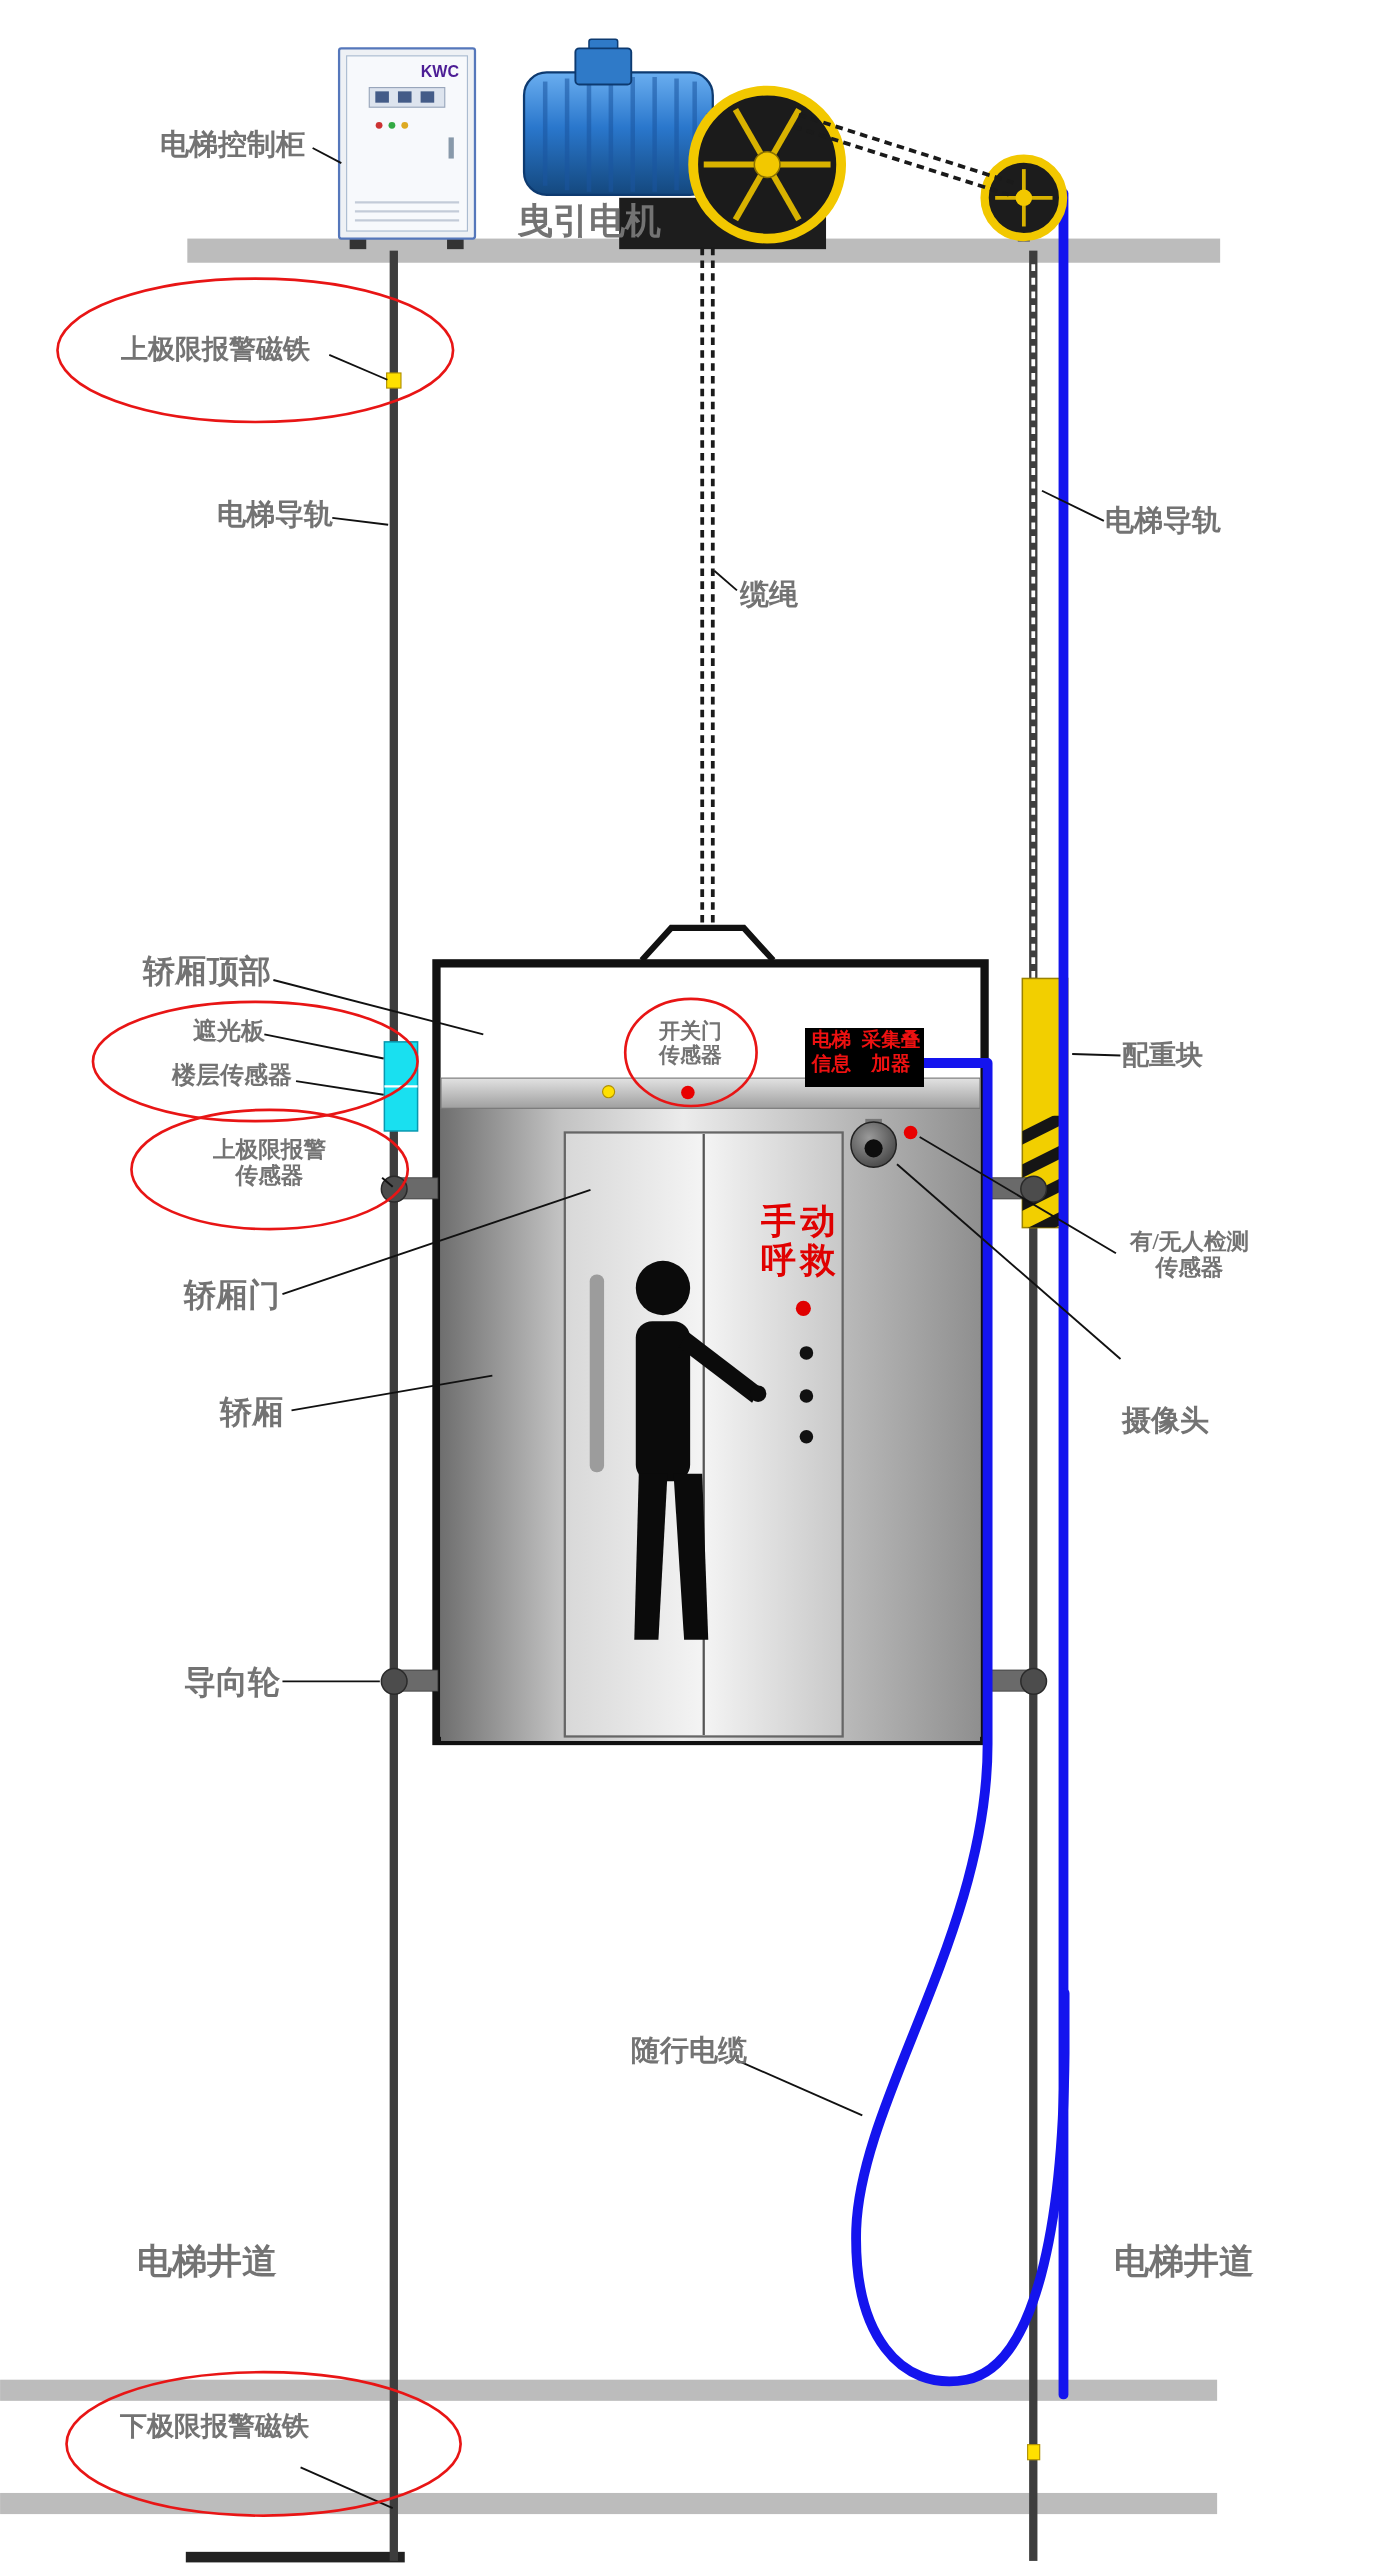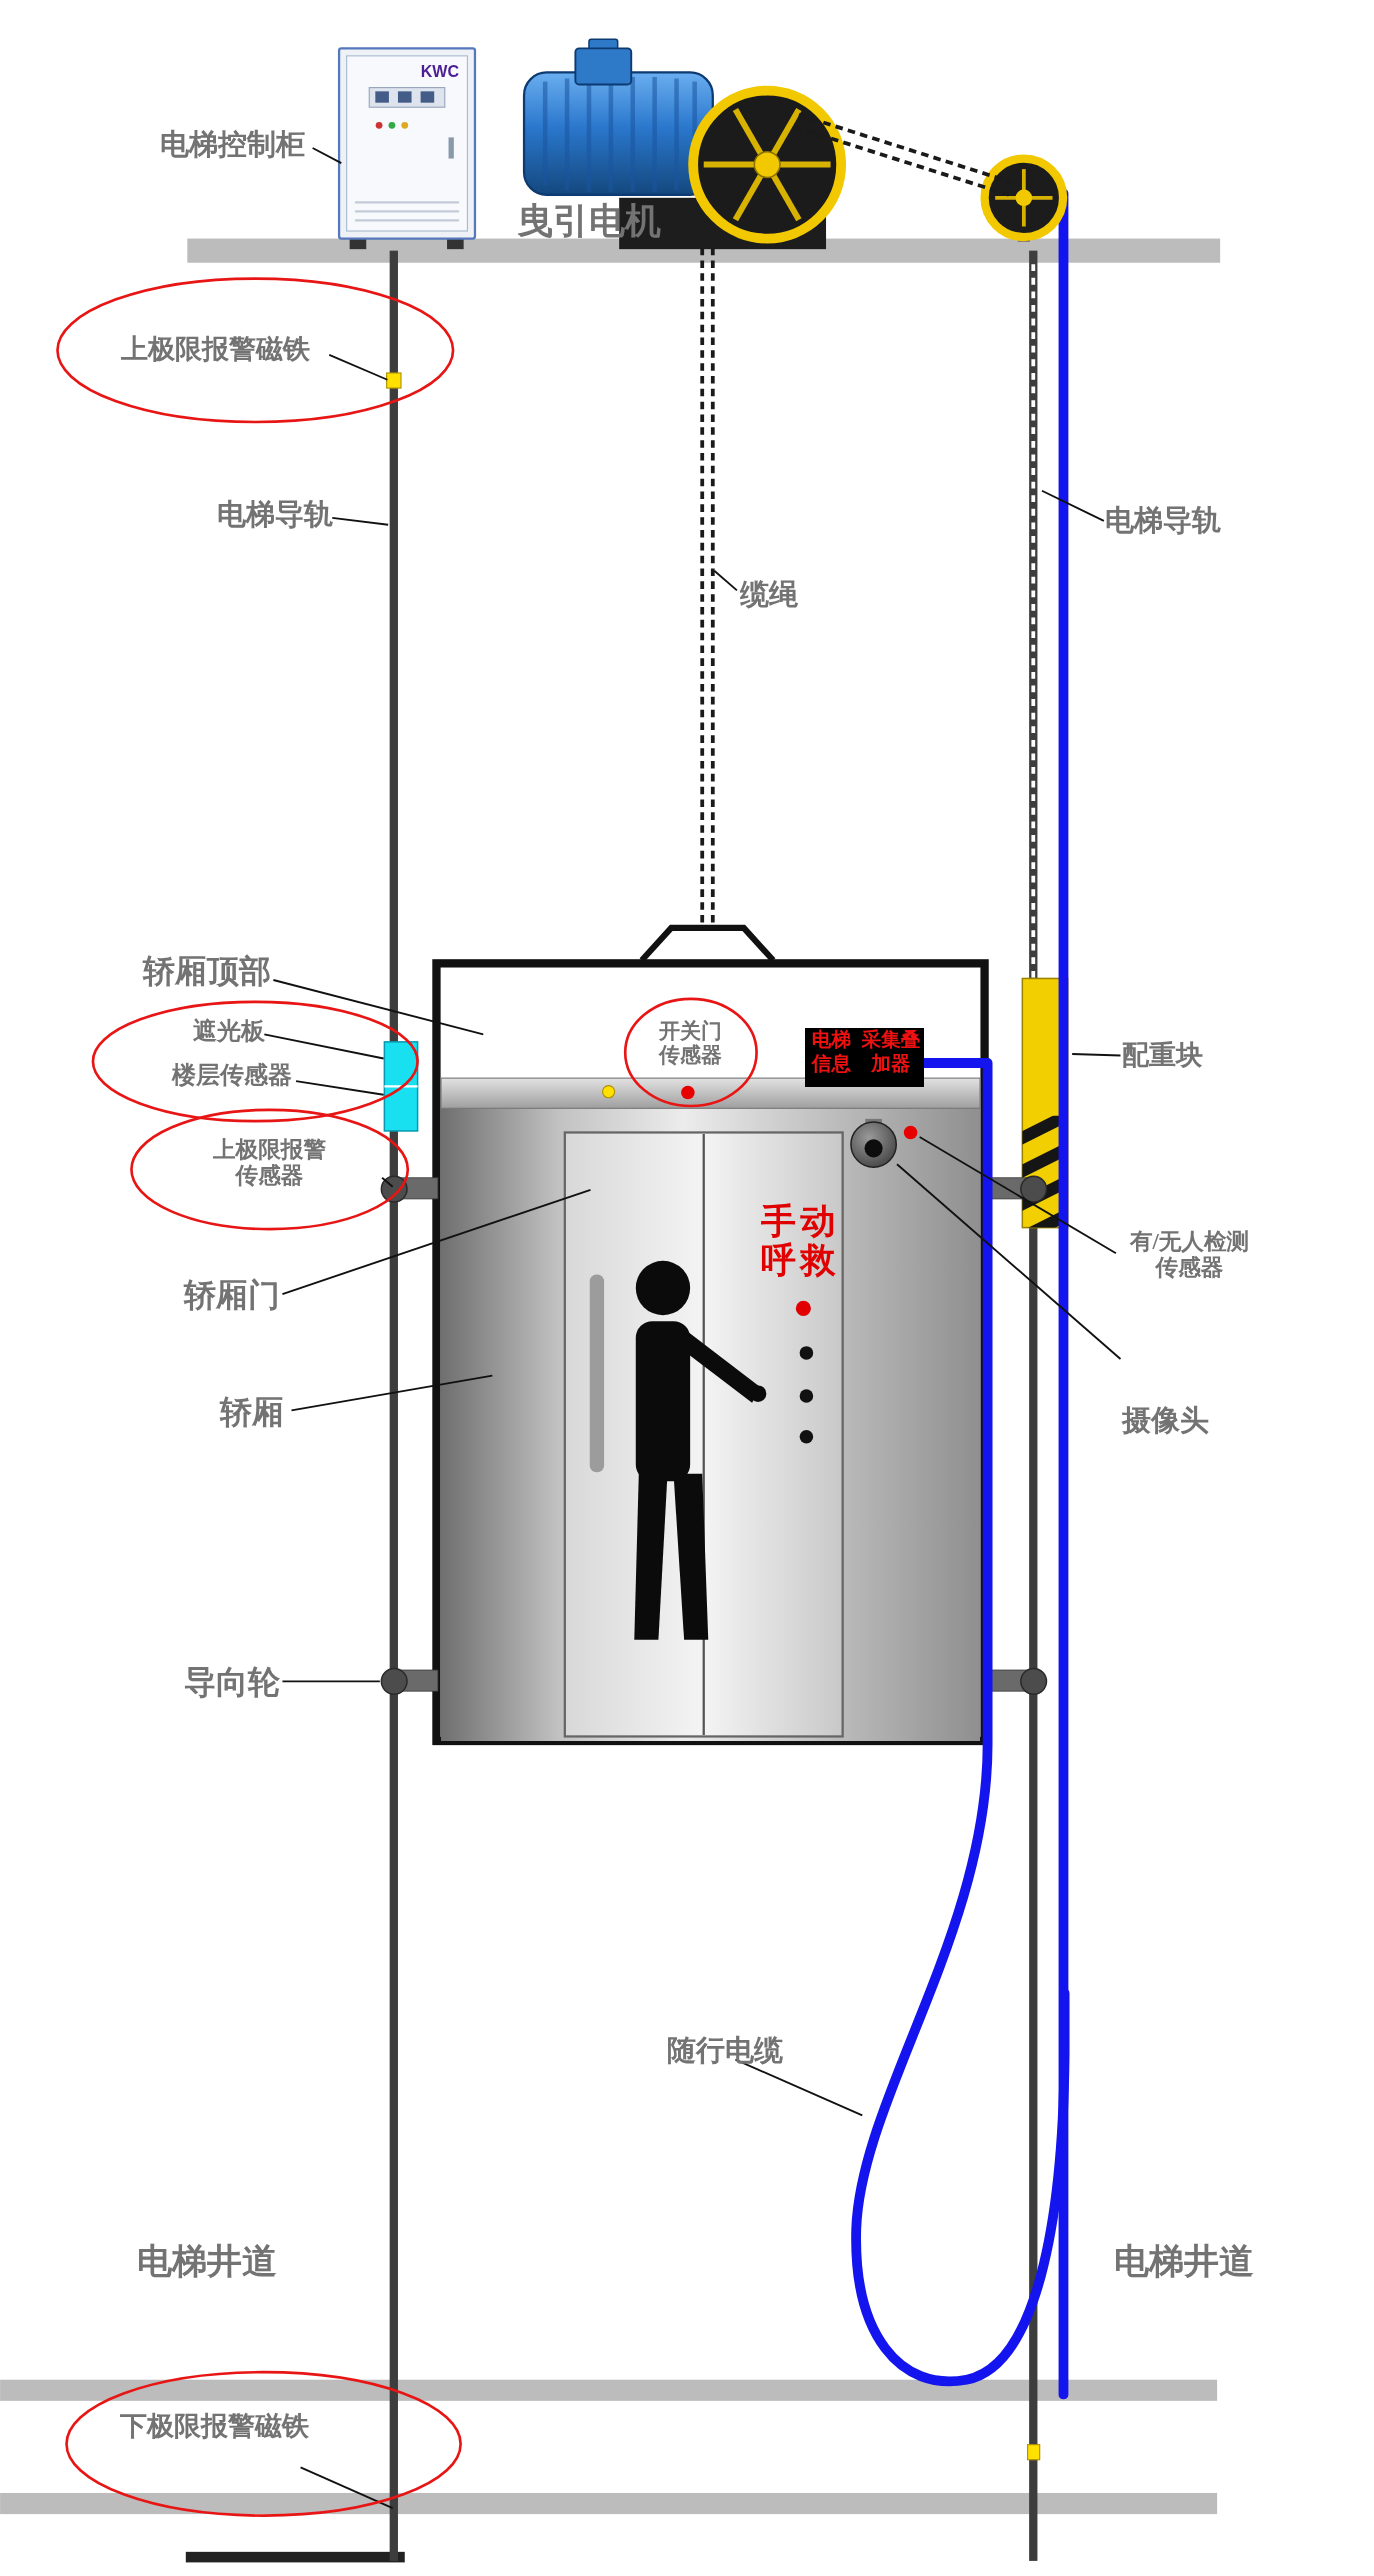--- a/index.html
+++ b/index.html
@@ -241,19 +241,19 @@
   <span>手动</span>
   <span>呼救</span>
 </div>
 <div class="lbl center" style="left:1114px;top:1229px;width:151px;font-size:22.6px;">
   <span>有/无人检测</span>
   <span>传感器</span>
 </div>
 <div class="lbl" style="left:1122px;top:1404px;font-size:29px;">摄像头</div>
 <div class="lbl" style="left:220px;top:1394px;font-size:32px;">轿厢</div>
 <div class="lbl" style="left:184px;top:1664px;font-size:32px;">导向轮</div>
-<div class="lbl" style="left:631px;top:2034px;font-size:29px;margin-left:36px;">随行电缆</div>
+<div class="lbl" style="left:631px;top:2034px;font-size:29px;">随行电缆</div>
 <div class="lbl" style="left:137px;top:2242px;font-size:35px;">电梯井道</div>
 <div class="lbl" style="left:1114px;top:2242px;font-size:35px;">电梯井道</div>
 <div class="lbl" style="left:97px;top:2411px;font-size:27px;margin-left:23px;">下极限报警磁铁</div>
 
 </div>
 
 
 </body></html>

